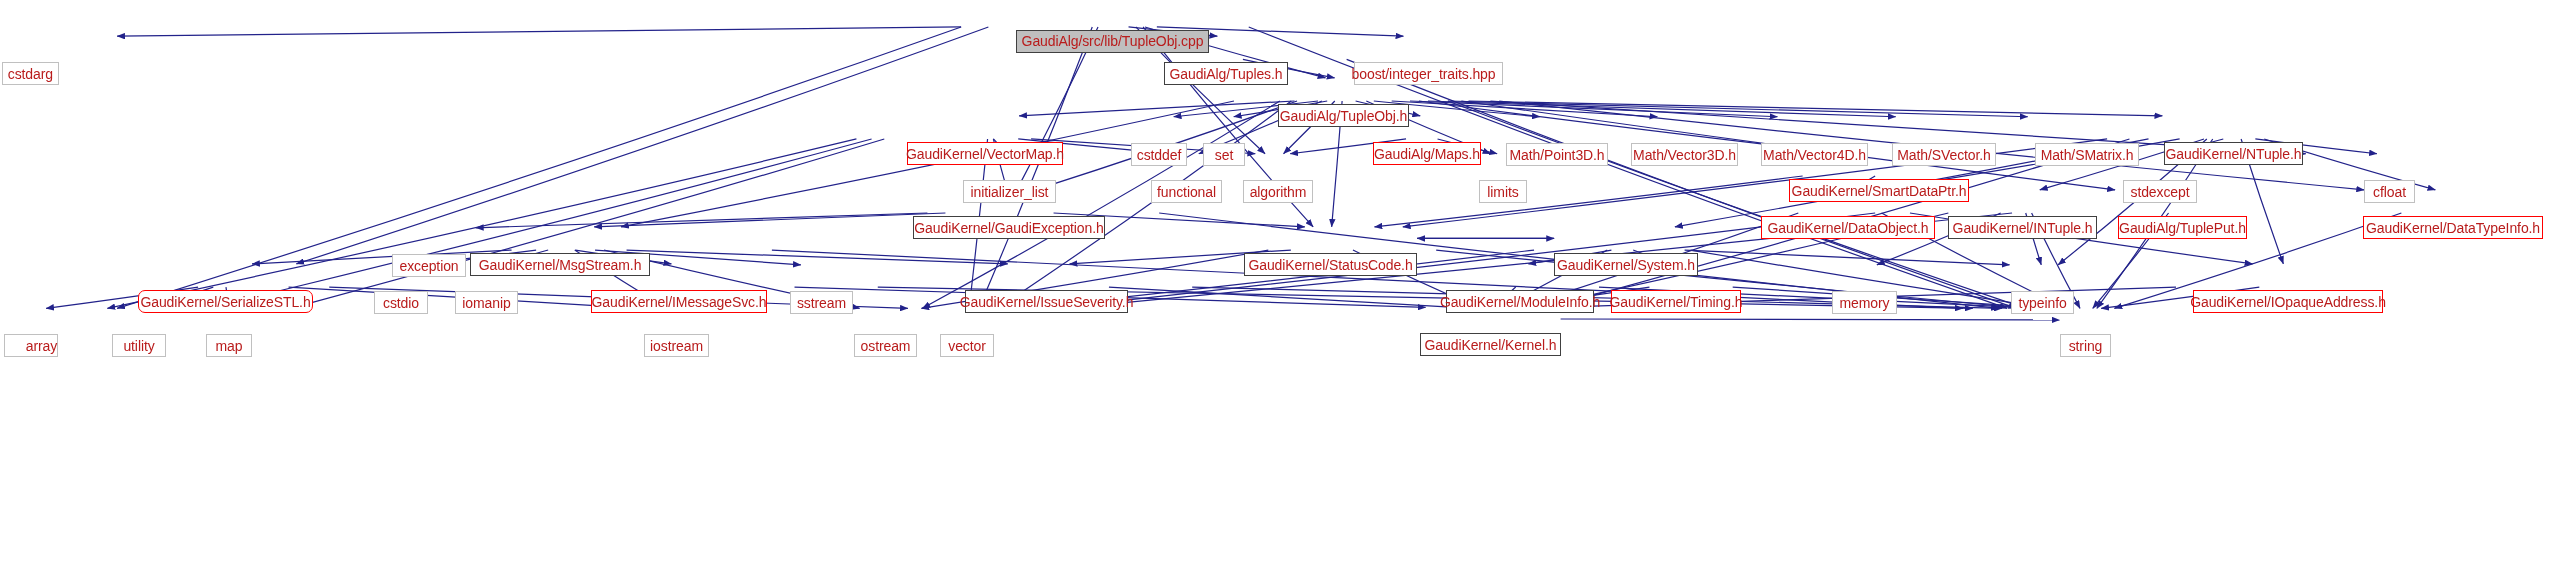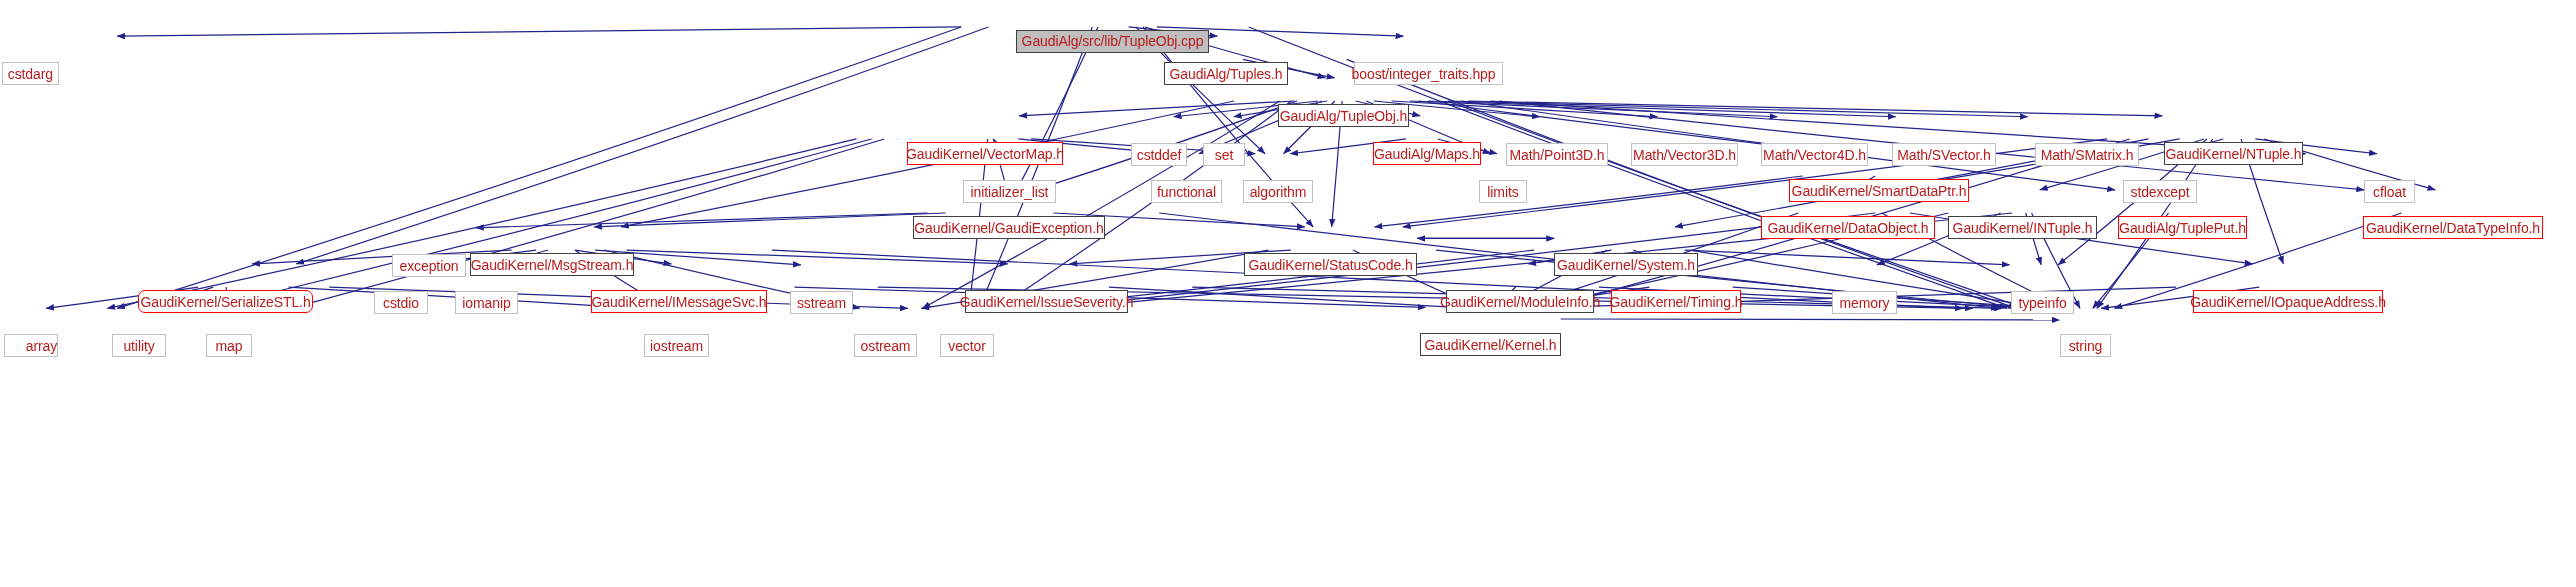--- a/index.html
+++ b/index.html
@@ -227,21 +227,21 @@
       </div>
       <div class="node red" style="left: 2118px; top: 190px; width: 129px;">
         <span>GaudiAlg/TuplePut.h</span>
       </div>
       <div class="node red" style="left: 2363px; top: 190px; width: 180px;">
         <span>GaudiKernel/DataTypeInfo.h</span>
       </div>
       <div class="node" style="left: 392px; top: 228px; width: 74px;">
         <span>exception</span>
       </div>
-      <div class="node dark" style="left: 470px; top: 227px; width: 164px;">
+      <div class="node dark" style="left: 470px; top: 227px; width: 180px;">
         <span>GaudiKernel/MsgStream.h</span>
       </div>
       <div class="node dark" style="left: 1244px; top: 227px; width: 173px;">
         <span>GaudiKernel/StatusCode.h</span>
       </div>
       <div class="node dark" style="left: 1554px; top: 227px; width: 144px;">
         <span>GaudiKernel/System.h</span>
       </div>
       <div class="node red" style="left: 138px; top: 264px; width: 175px; border-radius: 7px;">
         <span>GaudiKernel/SerializeSTL.h</span>

